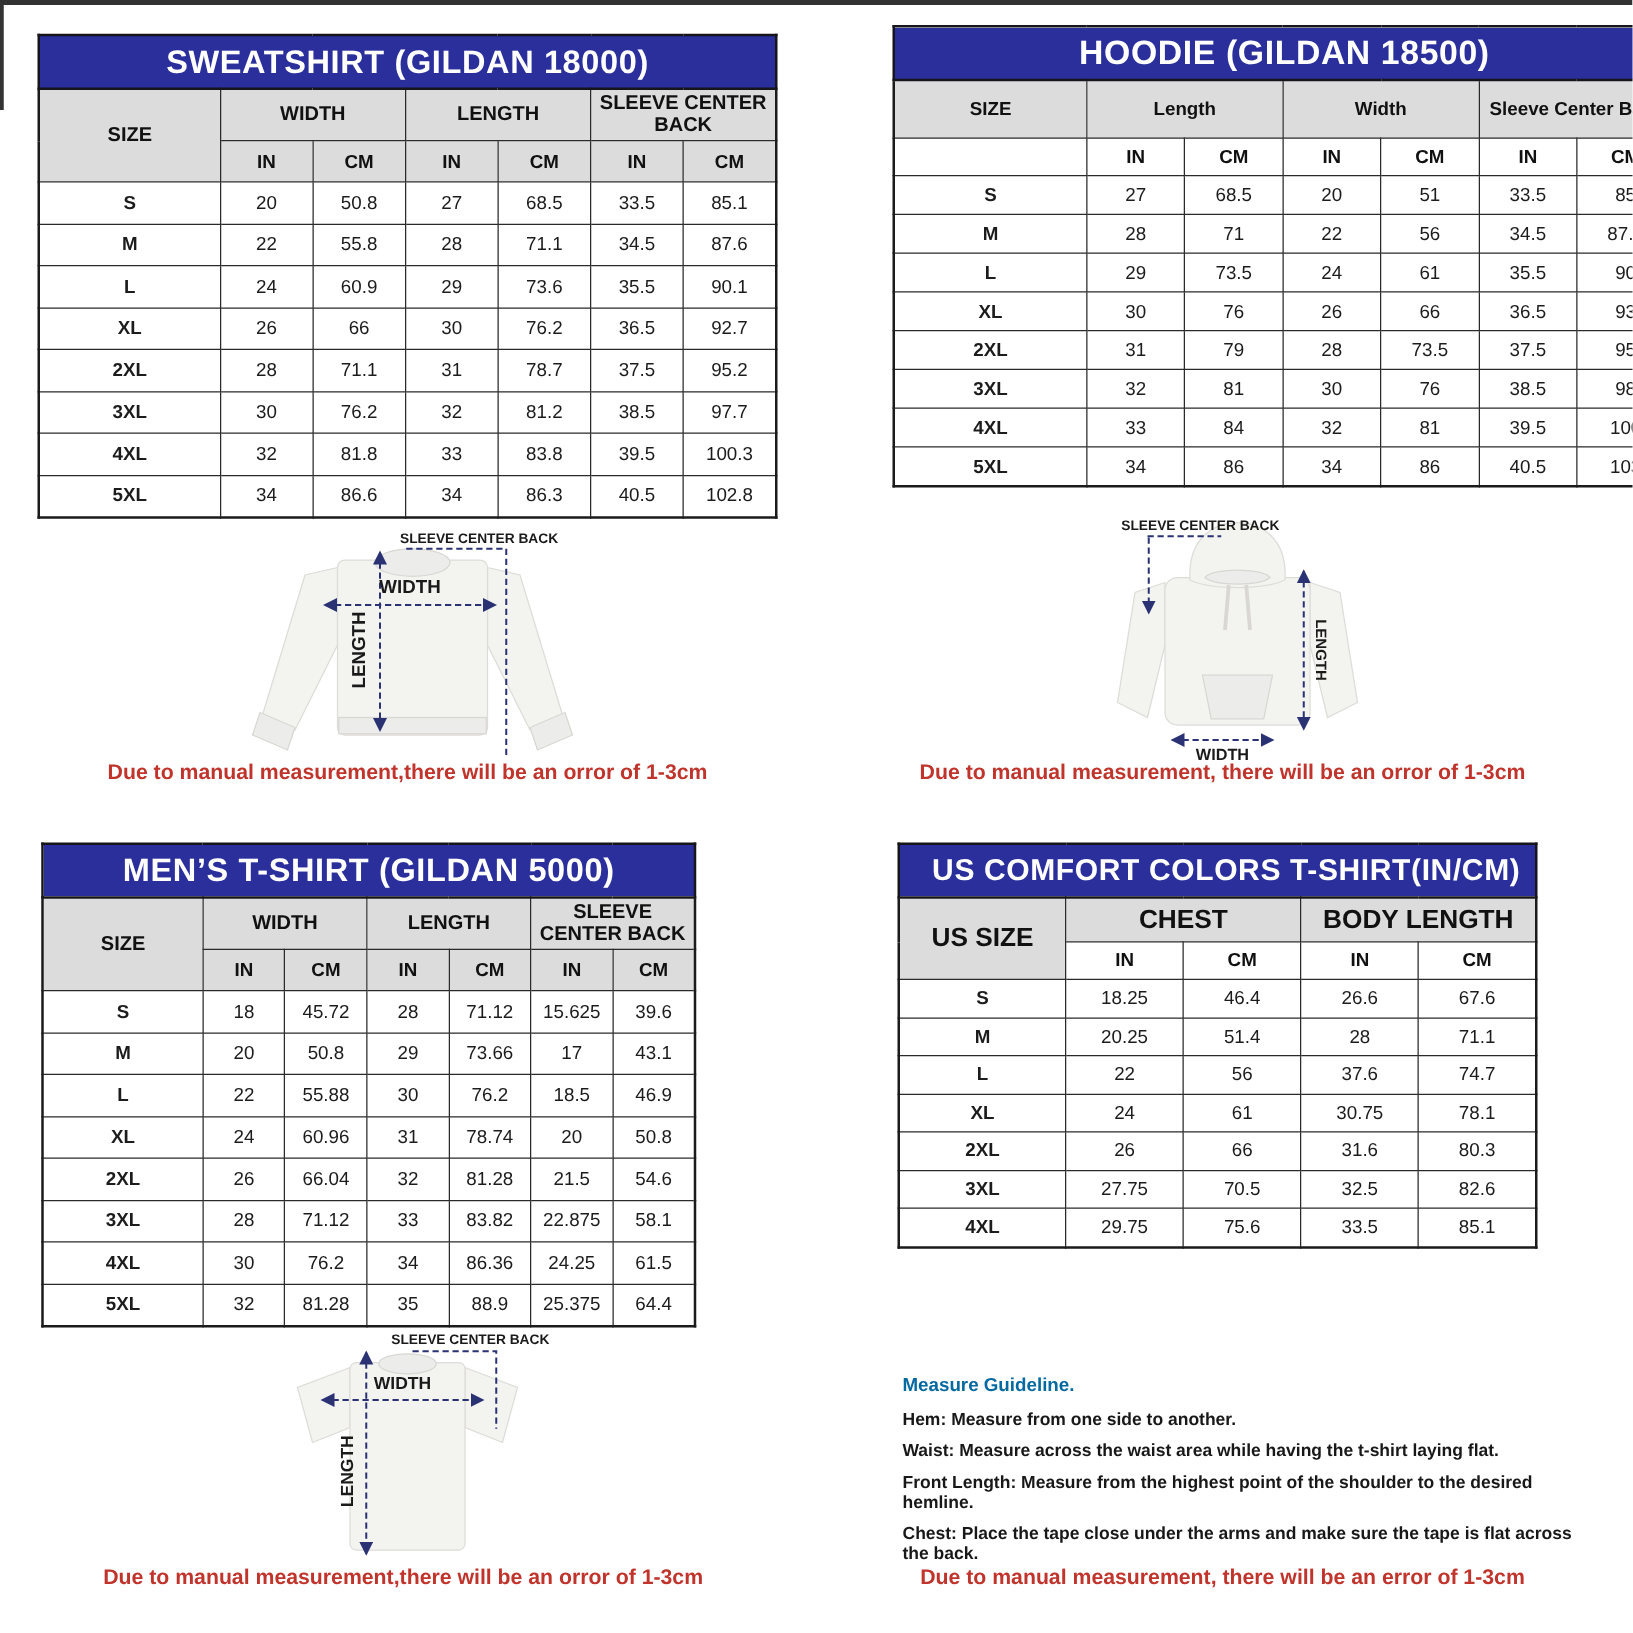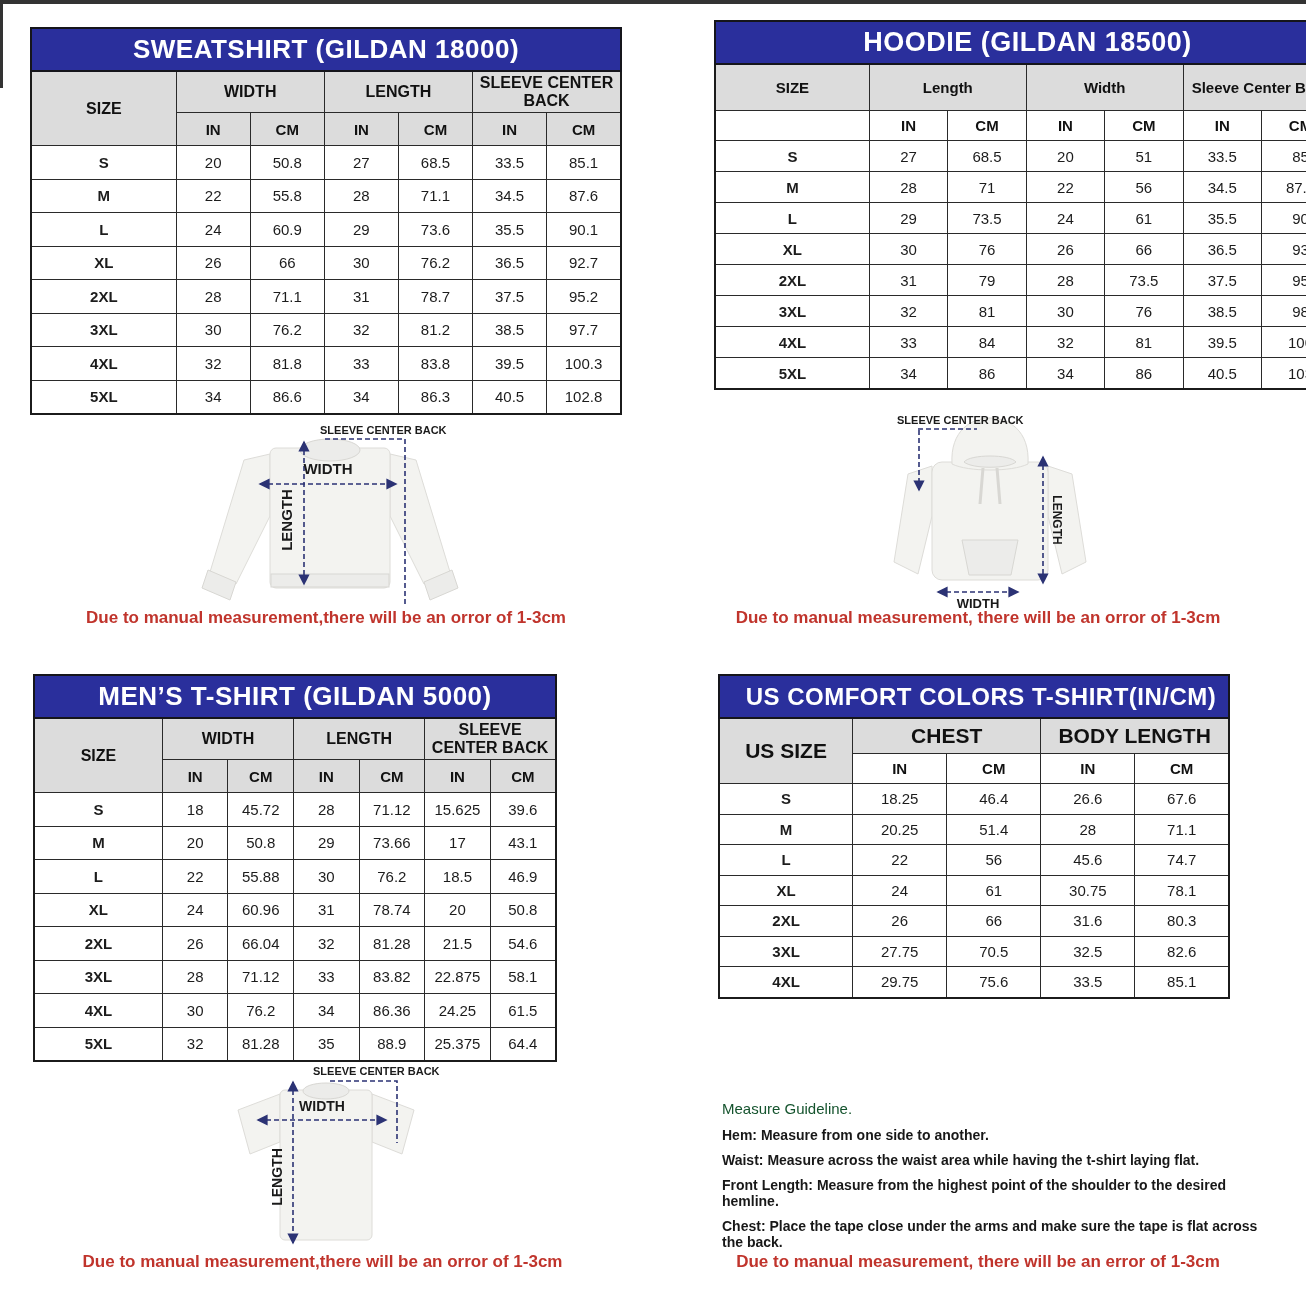--- a/index.html
+++ b/index.html
@@ -42,21 +42,21 @@
   
   svg text{font-family:"Liberation Sans",sans-serif;fill:#1a1a1a;}
   .garment{fill:#f3f3f0;stroke:#dddcd8;stroke-width:1;}
   .garment2{fill:#ececea;stroke:#d8d7d3;stroke-width:1;}
   .dash{stroke:#2b3274;stroke-width:1.6;stroke-dasharray:5 3;fill:none;}
   .dlab{font-weight:bold;}
 
   .disclaimer{color:#c0342c;font-weight:bold;font-size:17px;text-align:center;}
 
   
-  .guide-title{color:#14532d;font-weight:normal;font-size:15px;margin-bottom:10px;}
+  .guide-title{color:#0369a1;font-weight:bold;font-size:15px;margin-bottom:10px;}
   .guide-line{font-size:14px;margin-bottom:9px;font-weight:bold;color:#181818;}
 </style>
 </head>
 <body>
 
 <div class="abs edge-top"></div>
 <div class="abs edge-left"></div>
 
 <div class="abs" style="left:30px;top:27px;width:592px;border-radius:12px;">
   <table class="size-table" id="tbl-sweatshirt">
@@ -467,21 +467,21 @@
           <td>M</td>
           <td>20.25</td>
           <td>51.4</td>
           <td>28</td>
           <td>71.1</td>
         </tr>
         <tr>
           <td>L</td>
           <td>22</td>
           <td>56</td>
-          <td>45.6</td>
+          <td>37.6</td>
           <td>74.7</td>
         </tr>
         <tr>
           <td>XL</td>
           <td>24</td>
           <td>61</td>
           <td>30.75</td>
           <td>78.1</td>
         </tr>
         <tr>

